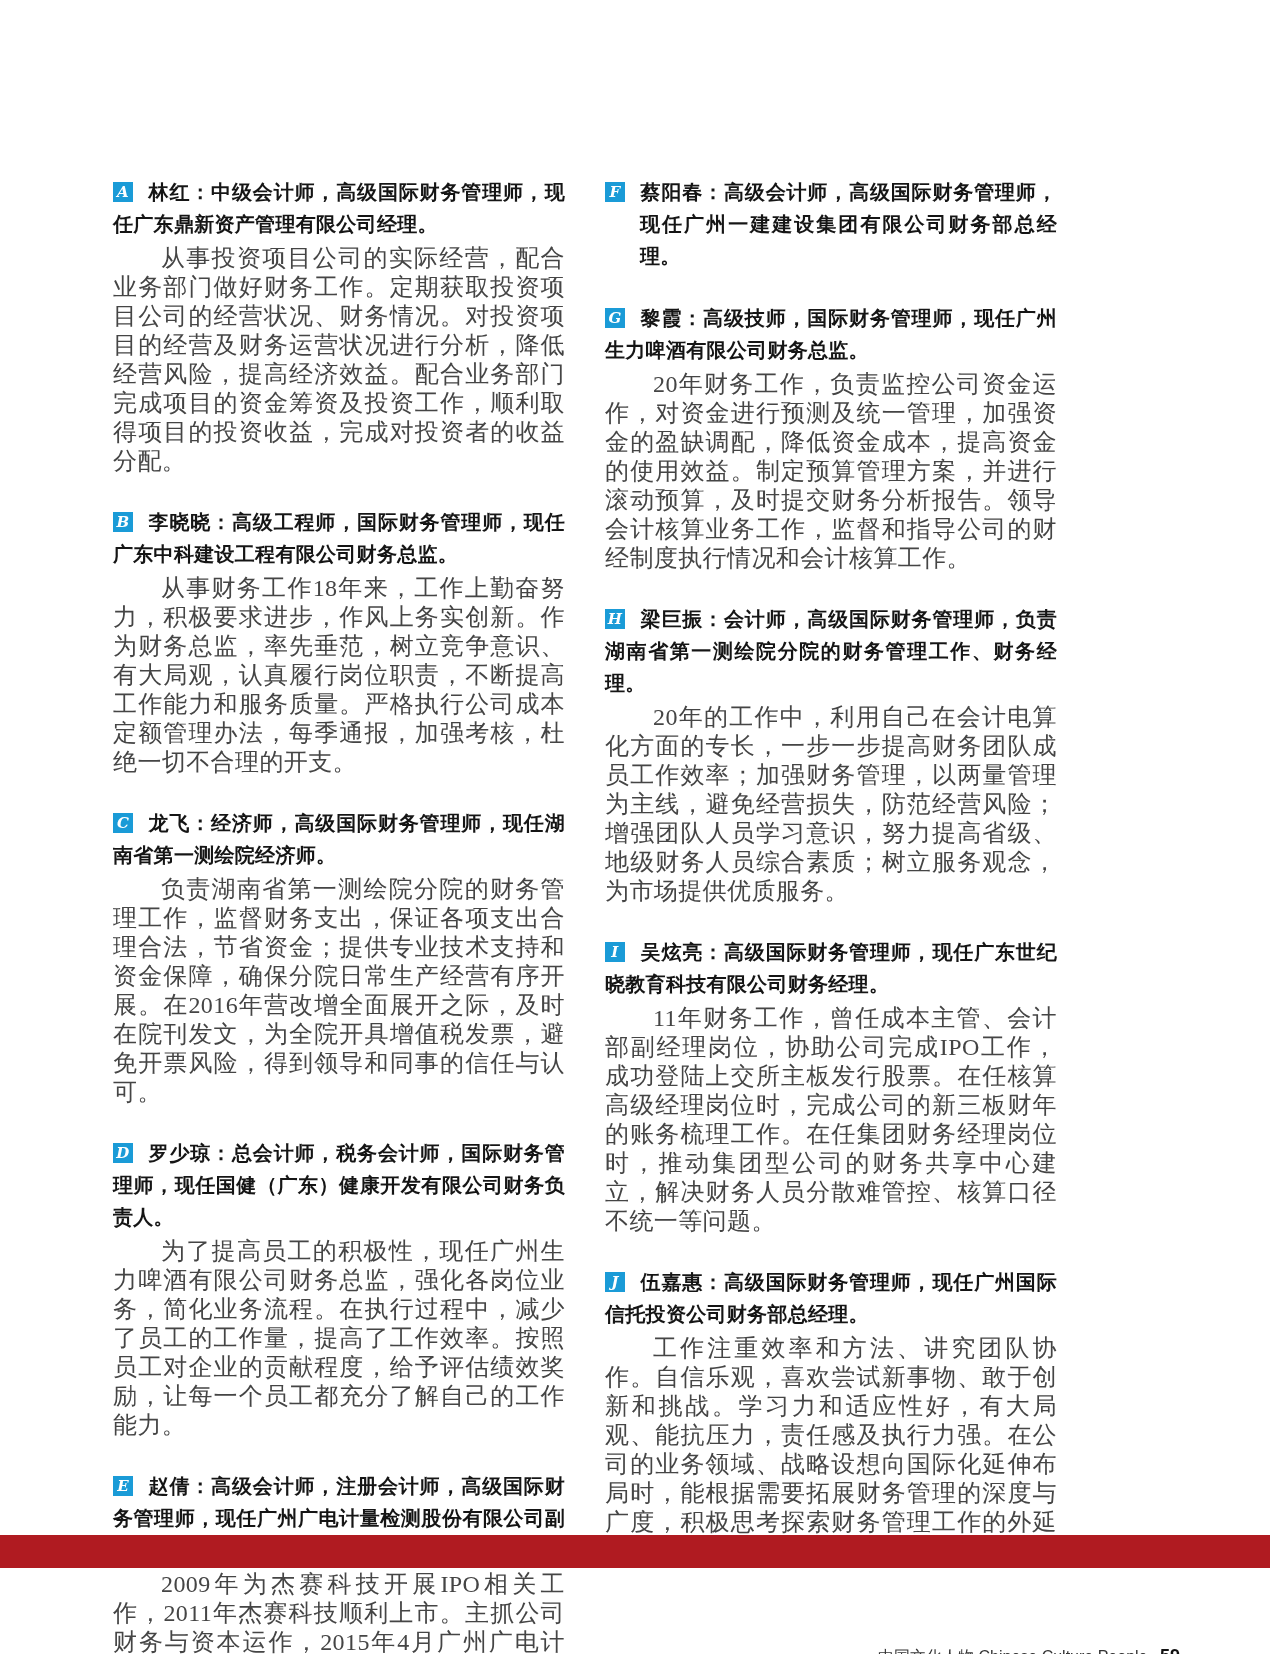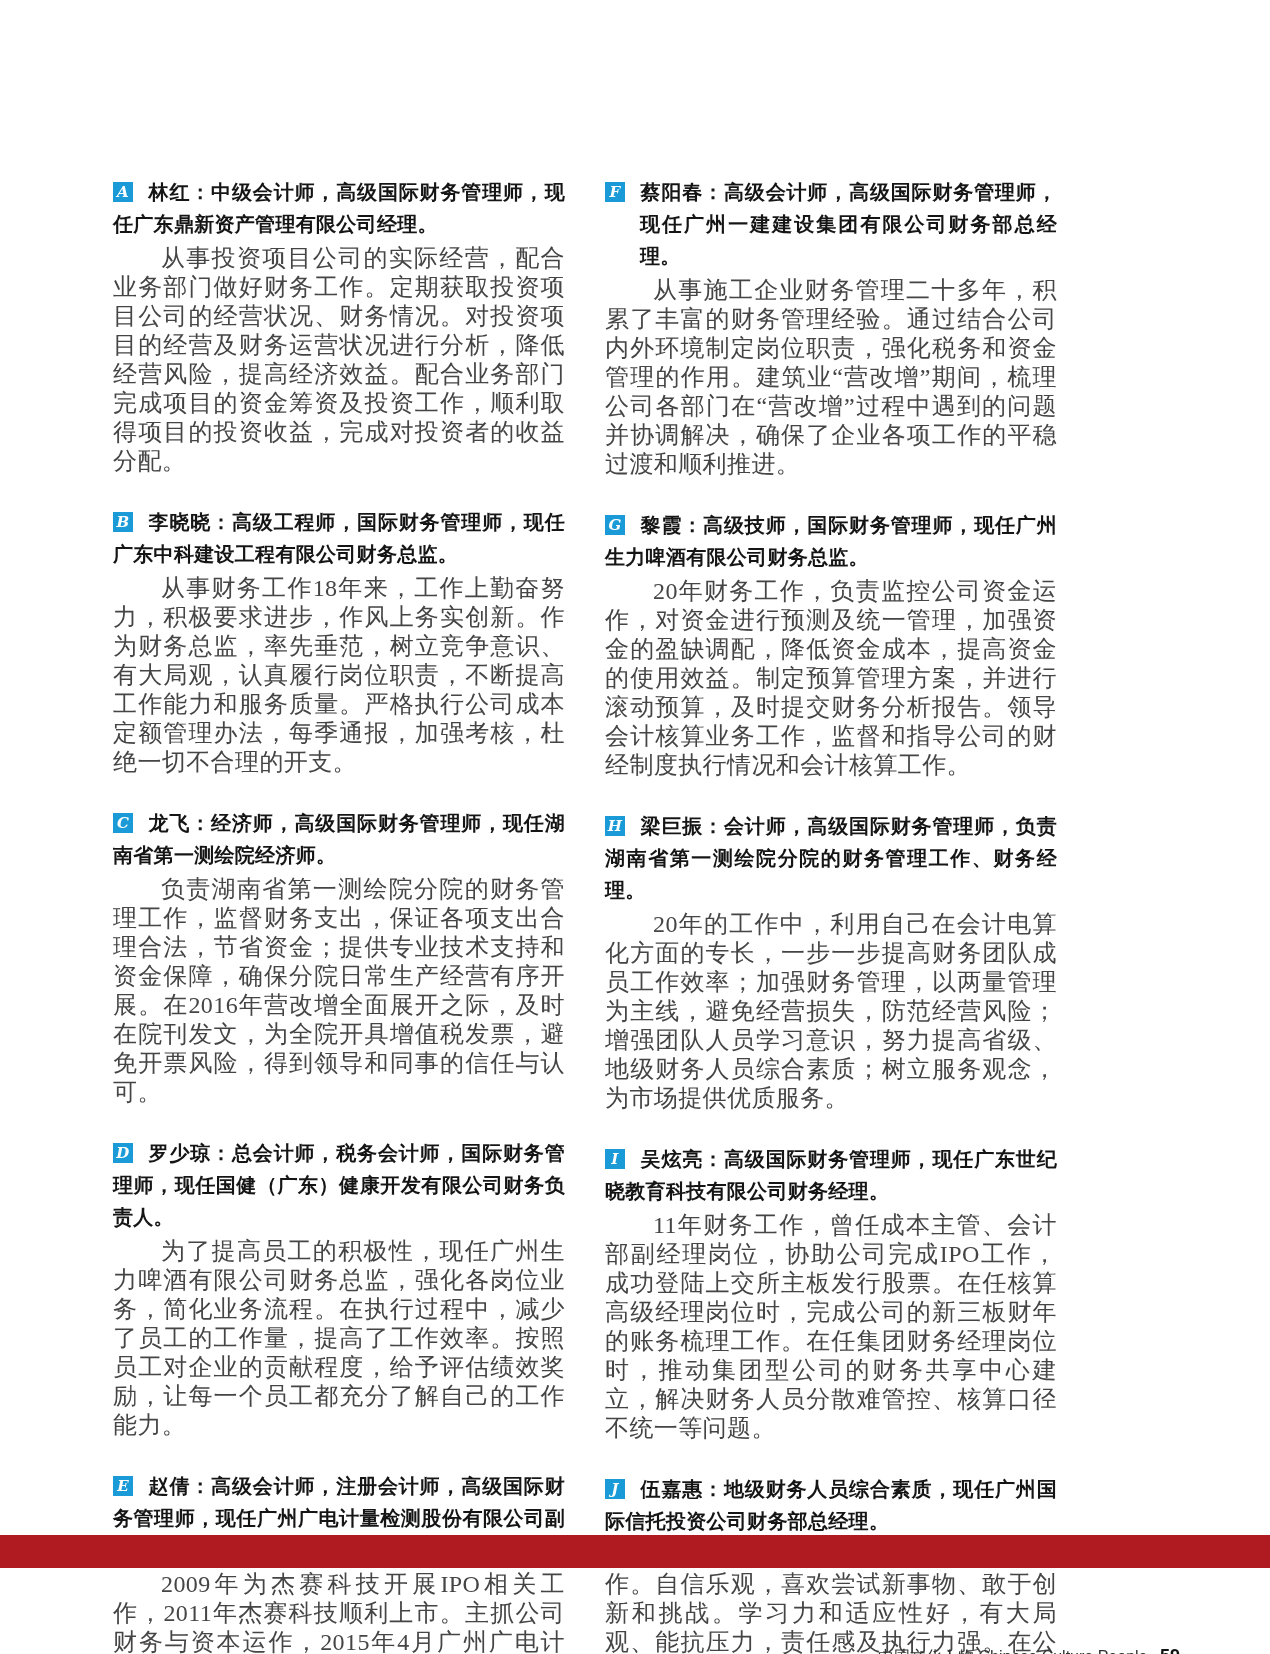--- a/index.html
+++ b/index.html
@@ -111,40 +111,39 @@
       <div class="sec-title"><span class="badge">E</span><span>赵倩：高级会计师，注册会计师，高级国际财务管理师，现任广州广电计量检测股份有限公司副总经理。</span></div>
       <p class="sec-body">2009年为杰赛科技开展IPO相关工作，2011年杰赛科技顺利上市。主抓公司财务与资本运作，2015年4月广州广电计量检测股份有限公司新三板挂牌。在1年内通过三板的融资平台完成募集2轮合计4.1亿的股权资金。公司市值从2016年初做市16.5亿到2017年9月突破40亿。</p>
     </div>
 
   </div>
 
   <div class="col">
 
     <div class="section">
       <div class="sec-title indent-wrap"><span class="badge">F</span><span>蔡阳春：高级会计师，高级国际财务管理师，现任广州一建建设集团有限公司财务部总经理。</span></div>
-      <p class="sec-body">从事施工企业财务管理二十多年，积累了丰富的财务管理经验。通过结合公司内外环境制定岗位职责，强化税务和资金管理的作用。建筑业“营改增”期间，梳理公司各部门在“营改增”过程中遇到的问题并协调解决，确保了企业各项工作的平稳过渡和顺利推进。</p>
     </div>
 
     <div class="section">
       <div class="sec-title"><span class="badge">G</span><span>黎霞：高级技师，国际财务管理师，现任广州生力啤酒有限公司财务总监。</span></div>
       <p class="sec-body">20年财务工作，负责监控公司资金运作，对资金进行预测及统一管理，加强资金的盈缺调配，降低资金成本，提高资金的使用效益。制定预算管理方案，并进行滚动预算，及时提交财务分析报告。领导会计核算业务工作，监督和指导公司的财经制度执行情况和会计核算工作。</p>
     </div>
 
     <div class="section">
       <div class="sec-title"><span class="badge">H</span><span>梁巨振：会计师，高级国际财务管理师，负责湖南省第一测绘院分院的财务管理工作、财务经理。</span></div>
       <p class="sec-body">20年的工作中，利用自己在会计电算化方面的专长，一步一步提高财务团队成员工作效率；加强财务管理，以两量管理为主线，避免经营损失，防范经营风险；增强团队人员学习意识，努力提高省级、地级财务人员综合素质；树立服务观念，为市场提供优质服务。</p>
     </div>
 
     <div class="section">
       <div class="sec-title"><span class="badge">I</span><span>吴炫亮：高级国际财务管理师，现任广东世纪晓教育科技有限公司财务经理。</span></div>
       <p class="sec-body">11年财务工作，曾任成本主管、会计部副经理岗位，协助公司完成IPO工作，成功登陆上交所主板发行股票。在任核算高级经理岗位时，完成公司的新三板财年的账务梳理工作。在任集团财务经理岗位时，推动集团型公司的财务共享中心建立，解决财务人员分散难管控、核算口径不统一等问题。</p>
     </div>
 
     <div class="section">
-      <div class="sec-title"><span class="badge">J</span><span>伍嘉惠：地级财务人员综合素质，现任广州国际信托投资公司财务部总经理。</span></div>
+      <div class="sec-title"><span class="badge">J</span><span>伍嘉惠：高级国际财务管理师，现任广州国际信托投资公司财务部总经理。</span></div>
       <p class="sec-body">工作注重效率和方法、讲究团队协作。自信乐观，喜欢尝试新事物、敢于创新和挑战。学习力和适应性好，有大局观、能抗压力，责任感及执行力强。在公司的业务领域、战略设想向国际化延伸布局时，能根据需要拓展财务管理的深度与广度，积极思考探索财务管理工作的外延发展和创新领域。</p>
     </div>
 
   </div>
 
 </div>
 
 <div class="footer-bar"></div>
 
 <div class="footer-line">

